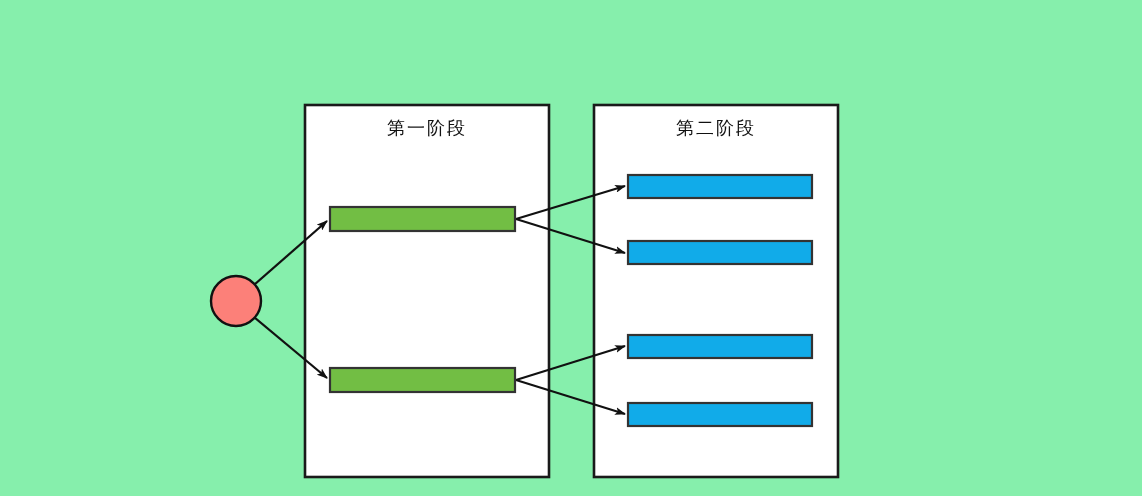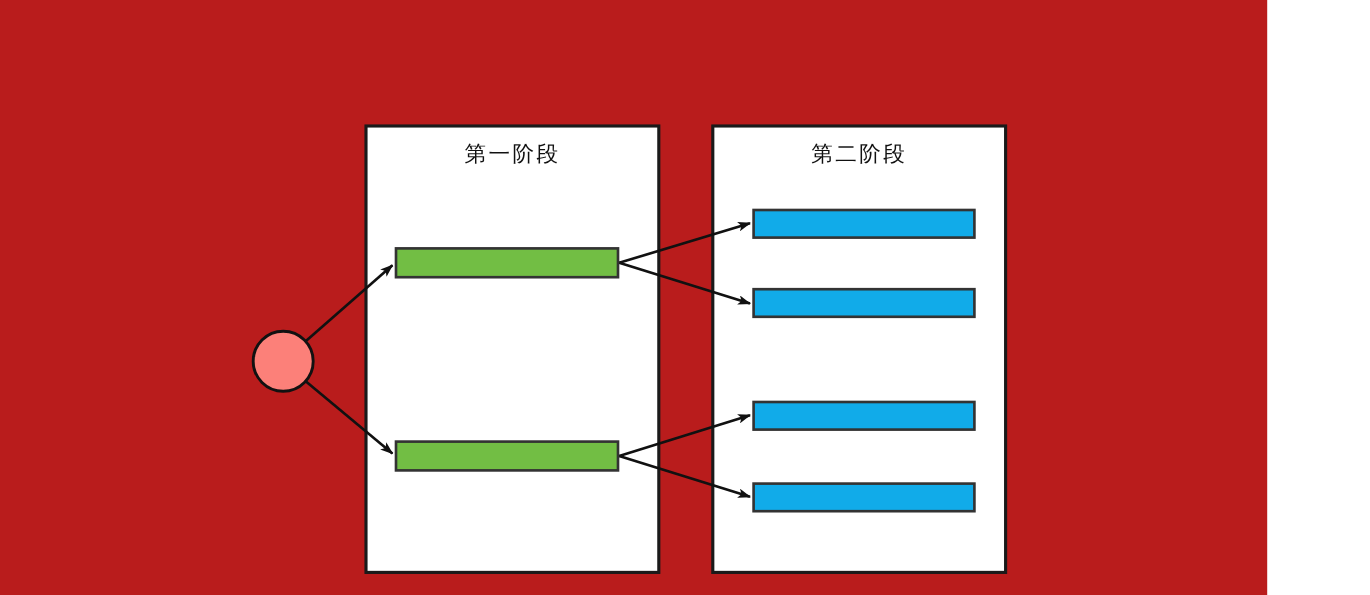--- a/index.html
+++ b/index.html
@@ -5,23 +5,23 @@
   html, body {
     margin: 0;
     padding: 0;
     background: #ffffff;
   }
   body {
     font-family: "DejaVu Sans", "Liberation Sans", sans-serif;
   }
   #canvas {
     position: relative;
-    width: 1056px;
+    width: 1142px;
     height: 496px;
-    background: #b91c1c;
+    background: #86efac;
     overflow: hidden;
   }
   #diagram-svg {
     position: absolute;
     left: 0;
     top: 0;
     width: 1142px;
     height: 496px;
   }
   .stage-label {

